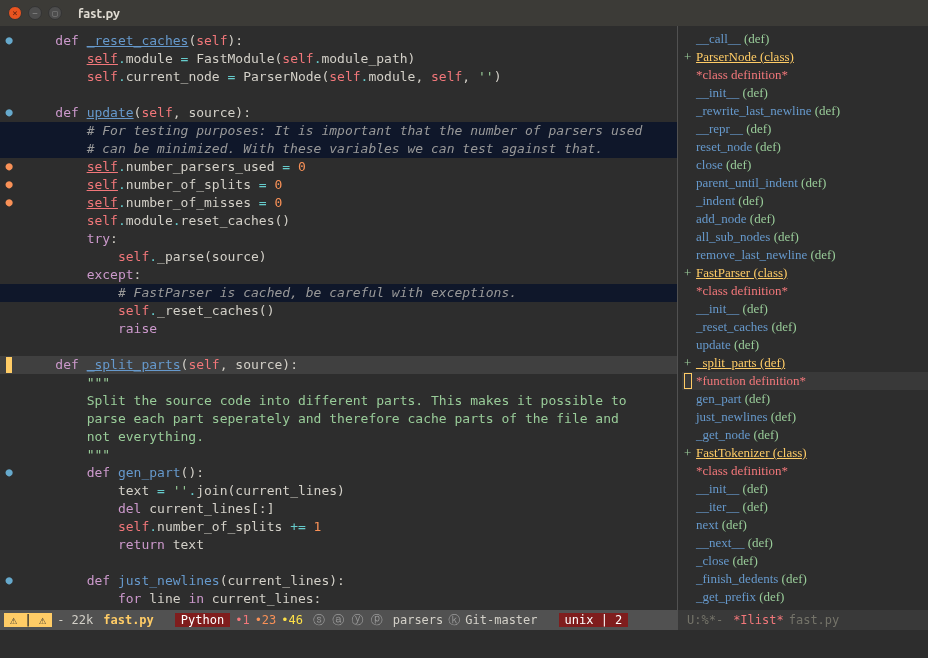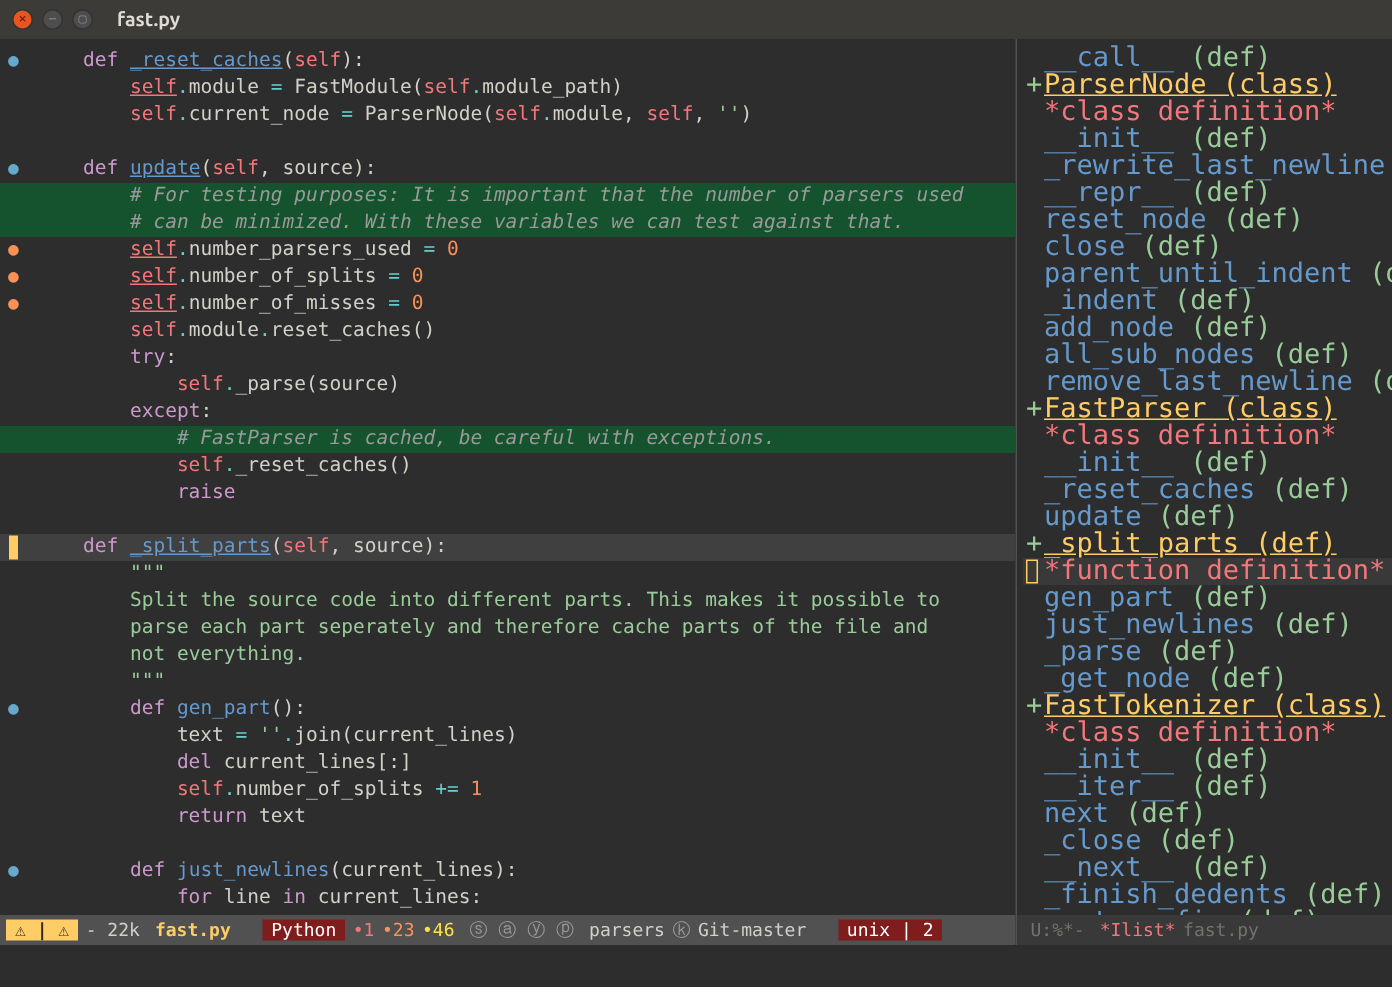--- a/index.html
+++ b/index.html
@@ -66,21 +66,21 @@
 .line { display: flex; height: 18px; }
 .gutter {
   width: 18px;
   flex-shrink: 0;
   text-align: center;
   position: relative;
 }
 .gi { color: #66a9cc; font-size: 12px; position: relative; top: -1px; }
 .gi.orange { color: #f99157; }
 .code { flex: 1; padding-left: 6px; }
-.hl-line { background: #14532d; }
+.hl-line { background: #0f172a; }
 .hl-cursor { background: #404040; }
 .cursor-box {
   position: absolute;
   left: 2px;
   width: 8px;
   height: 16px;
   border: 1px solid #ffcc66;
   top: 1px;
 }
 .kw { color: #cc99cc; }
@@ -93,21 +93,22 @@
 .num { color: #f99157; }
 .op { color: #66cccc; }
 .cmt { color: #999999; font-style: italic; }
 .paren { color: #d3d0c8; }
 
 .outline-area {
   flex: 1;
   overflow: hidden;
   padding: 4px 0 0 4px;
   line-height: 18px;
-  font-size: 18px;
+  font-size: 13px;
+  font-family: Liberation Serif, serif;
 }
 .oline { height: 18px; white-space: nowrap; position: relative; padding-left: 2px; }
 .oline.hl { background: #393939; }
 .exp { color: #99cc99; display: inline-block; width: 12px; }
 .o-class { color: #ffcc66; text-decoration: underline; }
 .o-def-u { color: #ffcc66; text-decoration: underline; }
 .o-fn { color: #6699cc; }
 .o-sig { color: #99cc99; }
 .o-star { color: #f2777a; }
 
@@ -182,29 +183,28 @@
         <div class="oline">    <span class="exp"> </span><span class="o-fn">remove_last_newline</span> <span class="o-sig">(def)</span></div>
         <div class="oline"><span class="exp">+</span><span class="o-class">FastParser (class)</span></div>
         <div class="oline">    <span class="exp"> </span><span class="o-star">*class definition*</span></div>
         <div class="oline">    <span class="exp"> </span><span class="o-fn">__init__</span> <span class="o-sig">(def)</span></div>
         <div class="oline">    <span class="exp"> </span><span class="o-fn">_reset_caches</span> <span class="o-sig">(def)</span></div>
         <div class="oline">    <span class="exp"> </span><span class="o-fn">update</span> <span class="o-sig">(def)</span></div>
         <div class="oline">    <span class="exp">+</span><span class="o-def-u">_split_parts (def)</span></div>
         <div class="oline hl"><span class="cursor-box" style="left:2px"></span>      <span class="exp"> </span><span class="o-star">*function definition*</span></div>
         <div class="oline">      <span class="exp"> </span><span class="o-fn">gen_part</span> <span class="o-sig">(def)</span></div>
         <div class="oline">      <span class="exp"> </span><span class="o-fn">just_newlines</span> <span class="o-sig">(def)</span></div>
-        <div class="oline">    <span class="exp"> </span><span class="o-fn">_parse</span> <span class="o-sig">(def)</span></div>
         <div class="oline">    <span class="exp"> </span><span class="o-fn">_get_node</span> <span class="o-sig">(def)</span></div>
         <div class="oline"><span class="exp">+</span><span class="o-class">FastTokenizer (class)</span></div>
         <div class="oline">    <span class="exp"> </span><span class="o-star">*class definition*</span></div>
         <div class="oline">    <span class="exp"> </span><span class="o-fn">__init__</span> <span class="o-sig">(def)</span></div>
         <div class="oline">    <span class="exp"> </span><span class="o-fn">__iter__</span> <span class="o-sig">(def)</span></div>
         <div class="oline">    <span class="exp"> </span><span class="o-fn">next</span> <span class="o-sig">(def)</span></div>
+        <div class="oline">    <span class="exp"> </span><span class="o-fn">__next__</span> <span class="o-sig">(def)</span></div>
         <div class="oline">    <span class="exp"> </span><span class="o-fn">_close</span> <span class="o-sig">(def)</span></div>
-        <div class="oline">    <span class="exp"> </span><span class="o-fn">__next__</span> <span class="o-sig">(def)</span></div>
         <div class="oline">    <span class="exp"> </span><span class="o-fn">_finish_dedents</span> <span class="o-sig">(def)</span></div>
         <div class="oline">    <span class="exp"> </span><span class="o-fn">_get_prefix</span> <span class="o-sig">(def)</span></div>
       </div>
     <div class="modeline inactive">
       <span class="ml-seg">U:%*-</span>
       <span class="ml-seg ml-istar">*Ilist*</span>
       <span>fast.py</span>
     </div>
   </div>
 </div>

